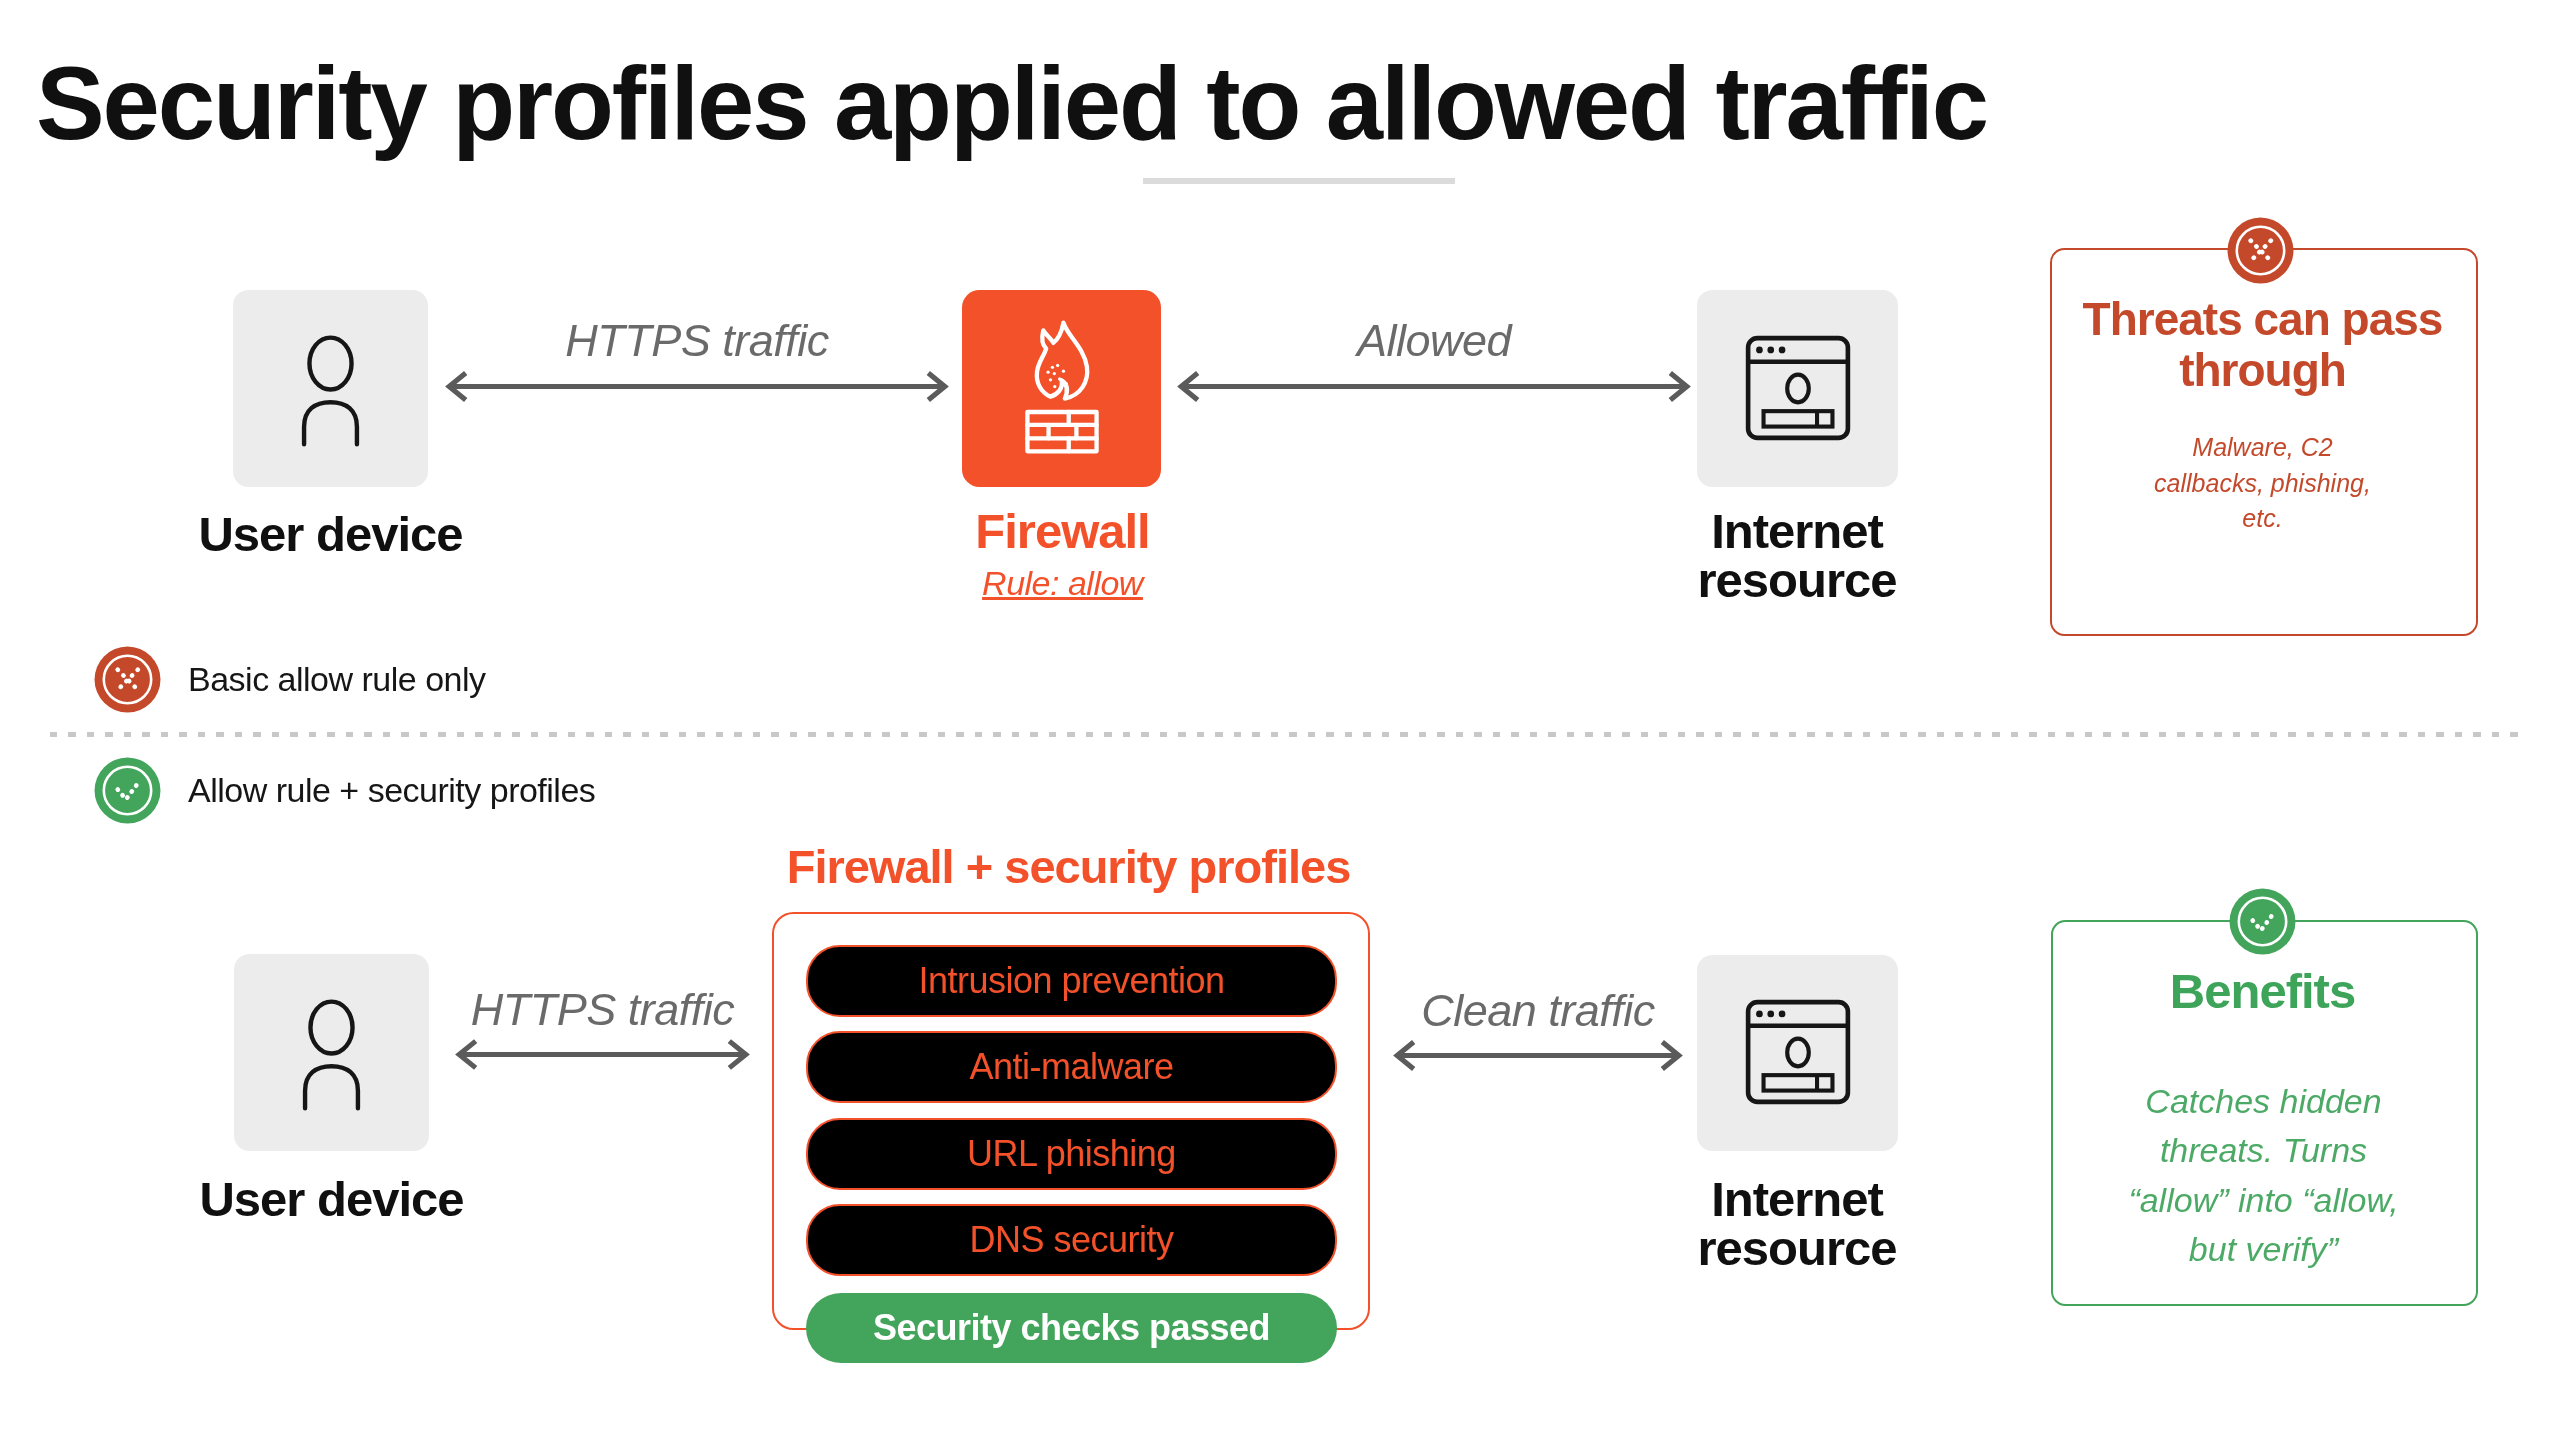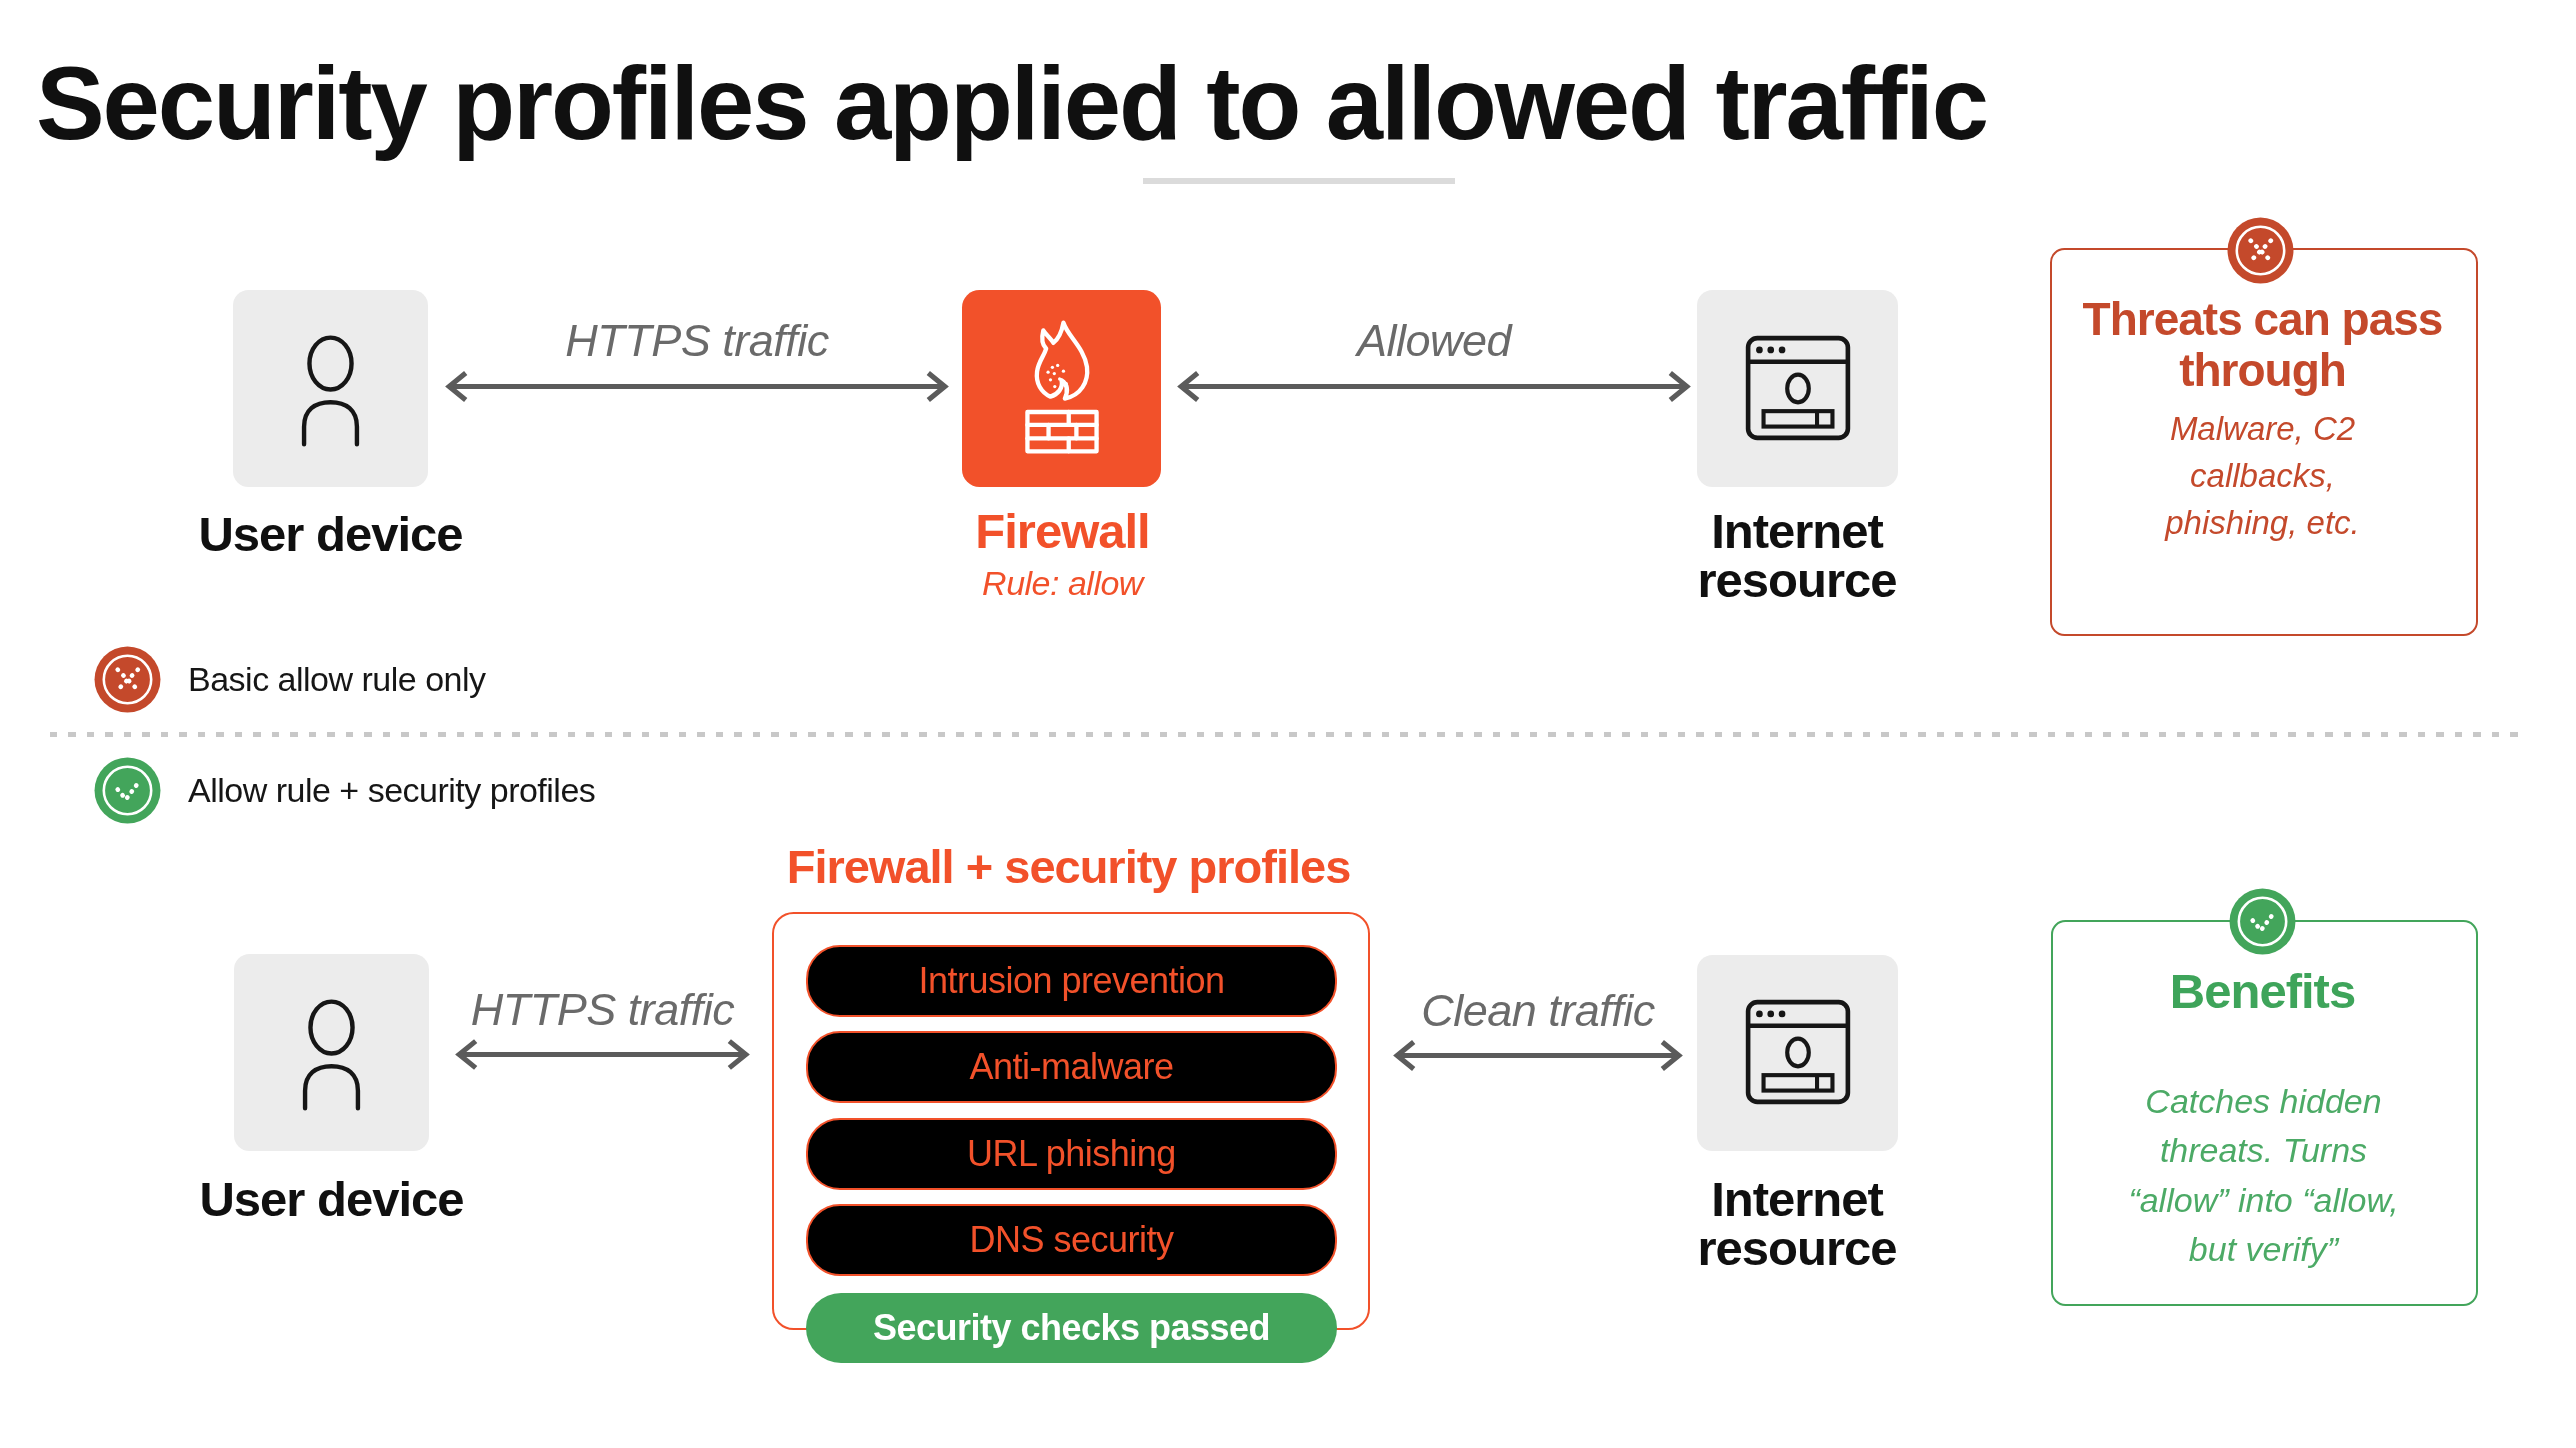--- a/index.html
+++ b/index.html
@@ -19,21 +19,21 @@
   .node-label.orange{color:#f2512a;}
   .rule-label{font-size:34px;font-style:italic;color:#f2512a;letter-spacing:-0.5px;}
   
   .arrow-label{font-size:45px;font-style:italic;color:#6a6a6a;letter-spacing:-0.5px;}
   
   .card{border:2.1px solid;border-radius:14.4px;background:#ffffff;}
   .card.red{border-color:#c4492b;}
   .card.green{border-color:#43a55b;}
   .card-title{font-weight:700;letter-spacing:-1px;line-height:1.1;margin-top:10px;}
   .threat-title{font-size:46px;color:#c4492b;}
-  .threat-body{font-size:33px;font-style:italic;color:#c4492b;line-height:1.42;}
+  .threat-body{font-size:25px;font-style:italic;color:#c4492b;line-height:1.42;margin-top:24px;}
   .benefit-title{font-size:49px;color:#3ea45a;}
   .benefit-body{font-size:34px;font-style:italic;color:#4caa66;line-height:1.45;margin-top:48px;}
   
   .badge-text{height:67px;display:flex;align-items:center;font-size:34px;color:#161616;letter-spacing:-0.5px;}
   .divider{left:50px;top:732px;width:2476px;height:5.2px;
     background:repeating-linear-gradient(90deg,#c8c8c8 0 7.2px,transparent 7.2px 18.5px);}
   
   .s2-heading{font-size:47px;font-weight:700;color:#f2512a;letter-spacing:-1px;}
   .profiles-container{border:2.1px solid #f2512a;border-radius:21.6px;background:#ffffff;}
   .pill{left:806px;width:527px;height:68px;border:2.1px solid #f2512a;border-radius:34px;
@@ -90,21 +90,21 @@
           <line x1="28" y1="227" x2="172" y2="227"></line>
           <line x1="28" y1="255" x2="172" y2="255"></line>
           <line x1="114" y1="200" x2="114" y2="227"></line>
           <line x1="72" y1="227" x2="72" y2="255"></line>
           <line x1="130" y1="227" x2="130" y2="255"></line>
           <line x1="114" y1="255" x2="114" y2="282"></line>
         </svg>
       </span>
     </div>
     <div class="abs node-label orange center" style="left:908px;top:507px;width:309px;">Firewall</div>
-    <div class="abs rule-label center" style="left:908px;top:564px;width:309px;">Rule: allow</div>
+    <div class="abs rule-label center" style="left:908px;top:564px;width:309px;text-decoration:underline;">Rule: allow</div>
 
     <div class="abs arrow-label center" style="left:1174px;top:315px;width:520px;">Allowed</div>
     <div class="abs" style="left:1174px;top:370px;width:520px;height:33px;">
       <svg width="520" height="33" viewBox="0 0 1010 64" fill="none" stroke="#5b5b5b" stroke-width="10">
         <line x1="14" y1="32" x2="996" y2="32"></line>
         <polyline points="46,6 14,32 46,58"></polyline>
         <polyline points="964,6 996,32 964,58"></polyline>
       </svg>
     </div>
 

